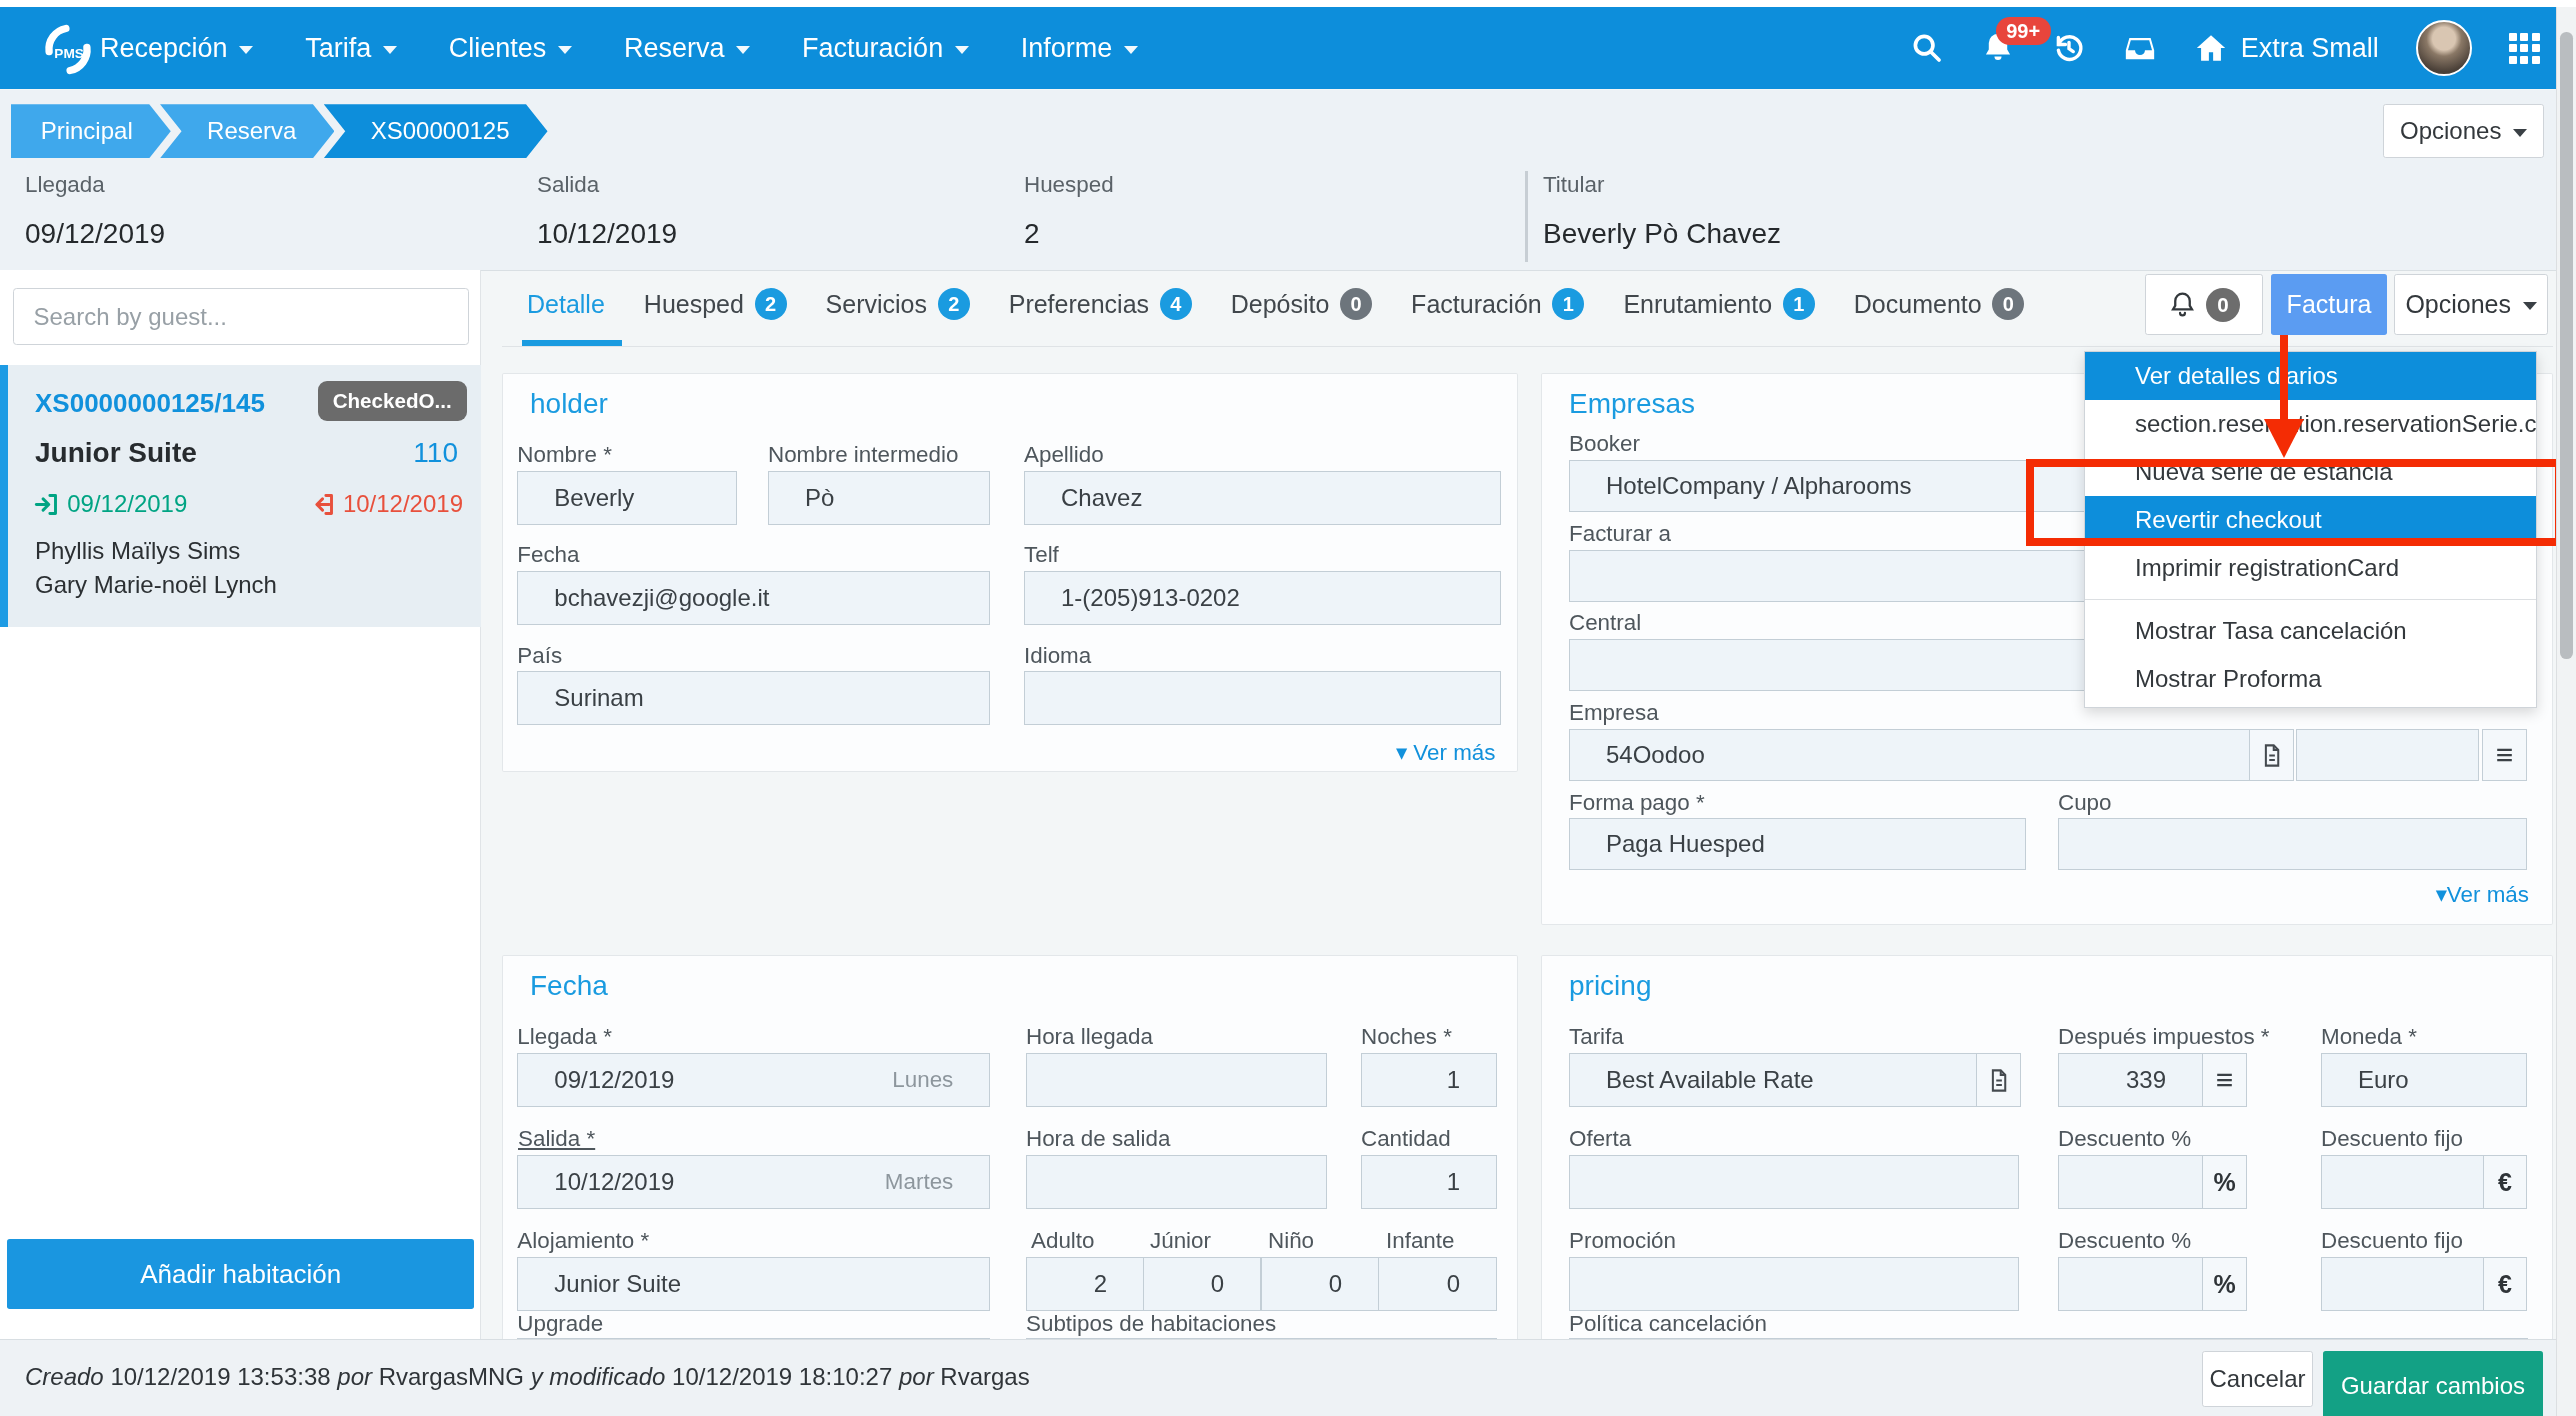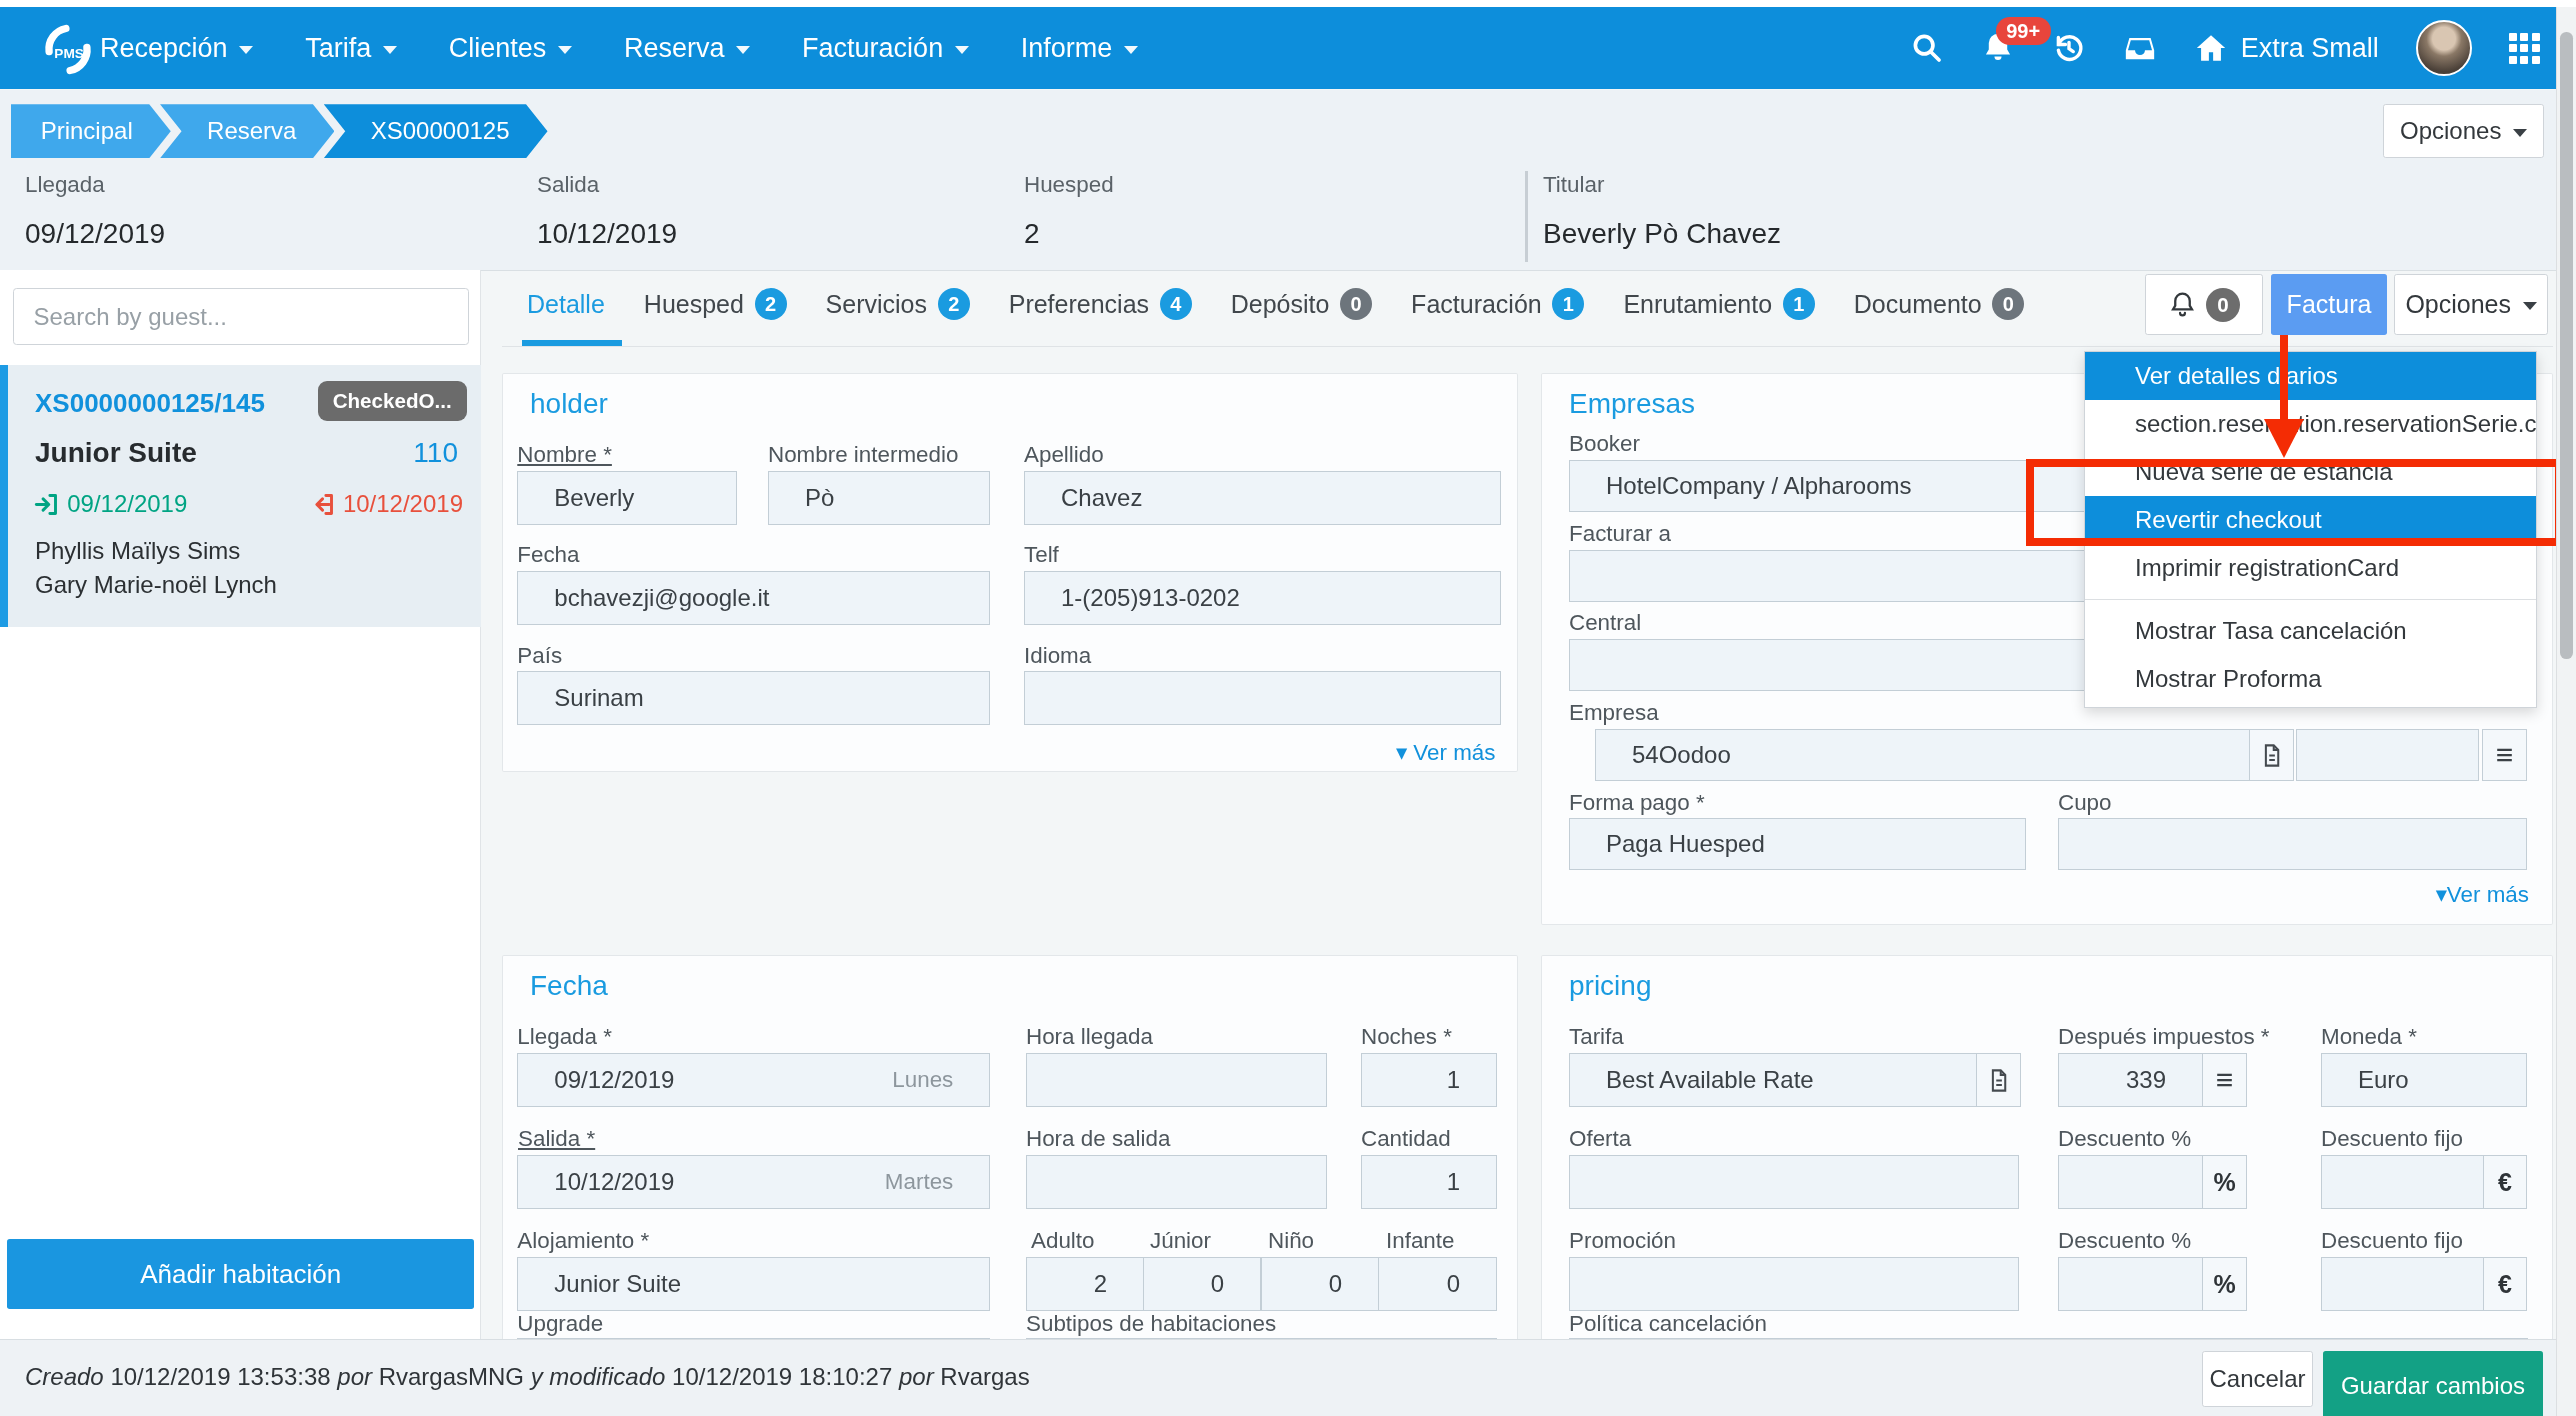--- a/index.html
+++ b/index.html
@@ -294,21 +294,21 @@
     <span class="alarm-badge">0</span>
   </div>
   <button class="act-factura">Factura</button>
   <div class="btn act-opciones">
     <span>Opciones</span>
       <span class="caret dark"></span>
   </div>
 
   <div class="panel" style="left:502px; top:373px; width:1016px; height:399px;">
     <div class="panel-title">holder</div>
-    <div class="flabel" style="left:14.3px; top:68px;text-decoration:underline;">Nombre *</div>
+    <div class="flabel" style="left:14.3px; top:68px;">Nombre *</div>
     <div class="flabel" style="left:265px; top:68px;">Nombre intermedio</div>
     <div class="flabel" style="left:521px; top:68px;">Apellido</div>
     <div class="finput" style="left:14.3px; top:97px; width:220px; height:54px;">Beverly</div>
     <div class="finput" style="left:265px; top:97px; width:222px; height:54px;">Pò</div>
     <div class="finput" style="left:521px; top:97px; width:477px; height:54px;">Chavez</div>
     <div class="flabel" style="left:14.3px; top:168px;">Fecha</div>
     <div class="flabel" style="left:521px; top:168px;">Telf</div>
     <div class="finput" style="left:14.3px; top:197px; width:473px; height:54px;">bchavezji@google.it</div>
     <div class="finput" style="left:521px; top:197px; width:477px; height:54px;">1-(205)913-0202</div>
     <div class="flabel" style="left:14.3px; top:269px;">País</div>
@@ -320,21 +320,21 @@
 
   <div class="panel" style="left:1541px; top:373px; width:1012px; height:552px;">
     <div class="panel-title">Empresas</div>
     <div class="flabel" style="left:27px; top:57px;">Booker</div>
     <div class="finput" style="left:27px; top:86px; width:958px; height:52px;">HotelCompany / Alpharooms</div>
     <div class="flabel" style="left:27px; top:147px;">Facturar a</div>
     <div class="finput" style="left:27px; top:176px; width:958px; height:52px;"></div>
     <div class="flabel" style="left:27px; top:236px;">Central</div>
     <div class="finput" style="left:27px; top:265px; width:958px; height:52px;"></div>
     <div class="flabel" style="left:27px; top:326px;">Empresa</div>
-    <div class="finput" style="left:27px; top:355px; width:681px; height:52px;margin-left:26px;">54Oodoo</div>
+    <div class="finput" style="left:27px; top:355px; width:681px; height:52px;">54Oodoo</div>
     <div class="addon-btn" style="left:707px; top:355px; width:45px; height:52px;">
       <svg viewBox="0 0 24 24" fill="none" stroke="#444a4f" stroke-width="1.8">
           <path d="M7 3h7l4 4v14H7z"></path>
           <path d="M14 3v4h4"></path>
           <line x1="10" y1="12" x2="15" y2="12"></line>
           <line x1="10" y1="16" x2="15" y2="16"></line>
         </svg>
     </div>
     <div class="finput" style="left:754px; top:355px; width:183px; height:52px;"></div>
     <div class="addon-btn" style="left:940px; top:355px; width:45px; height:52px;">

